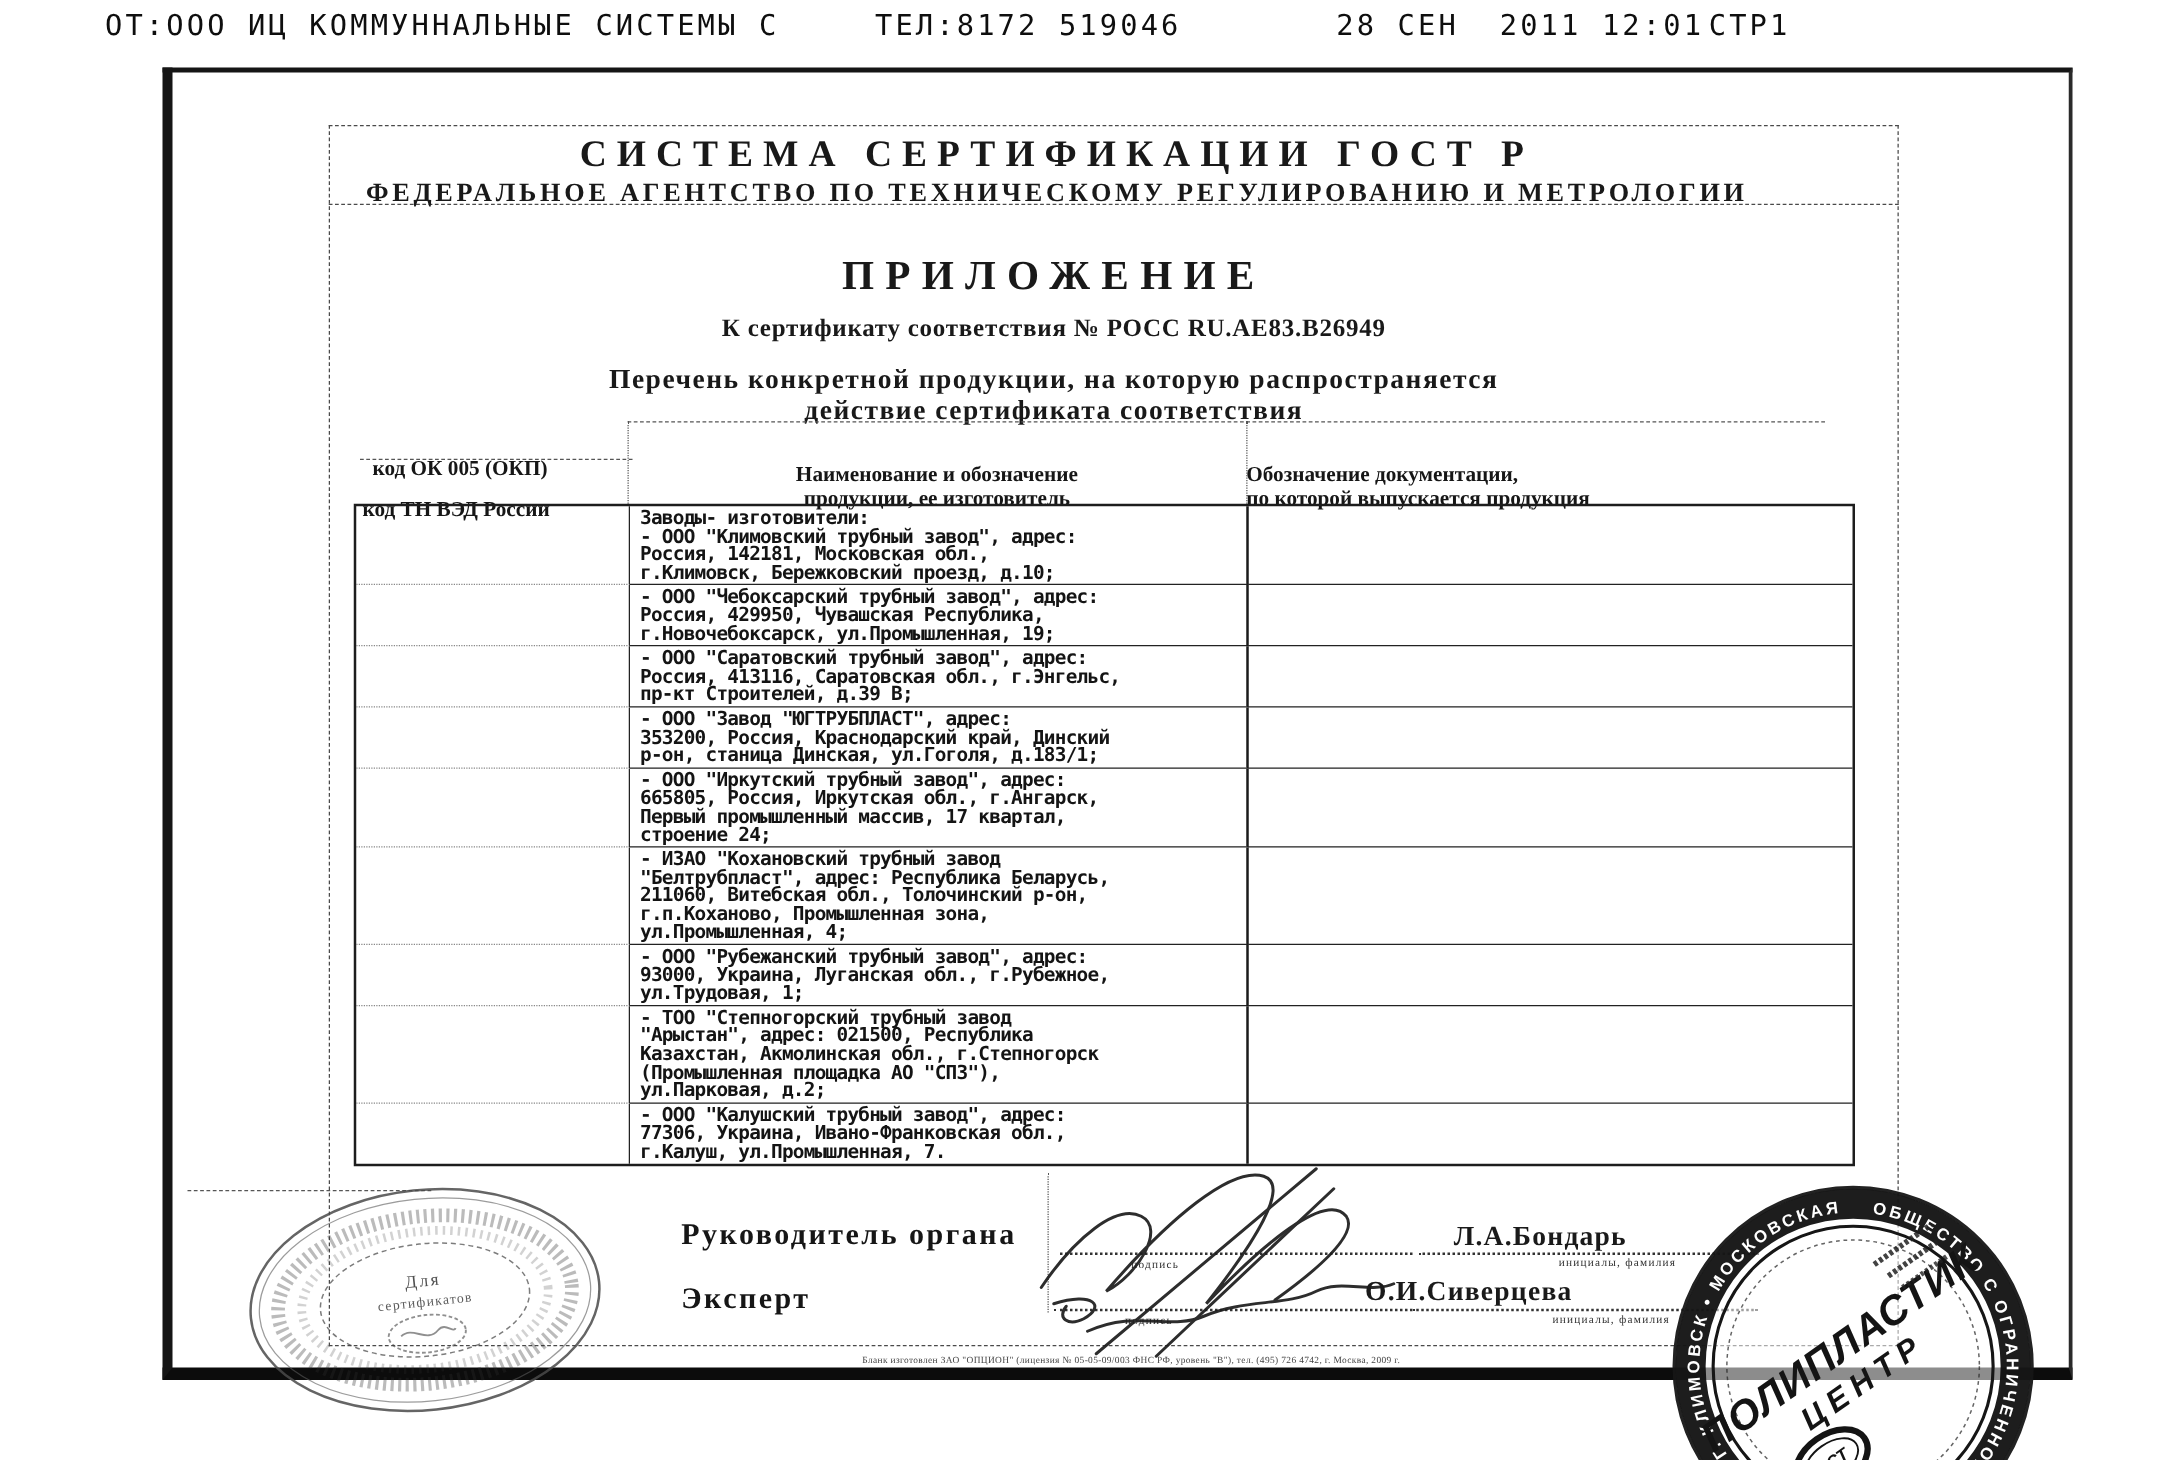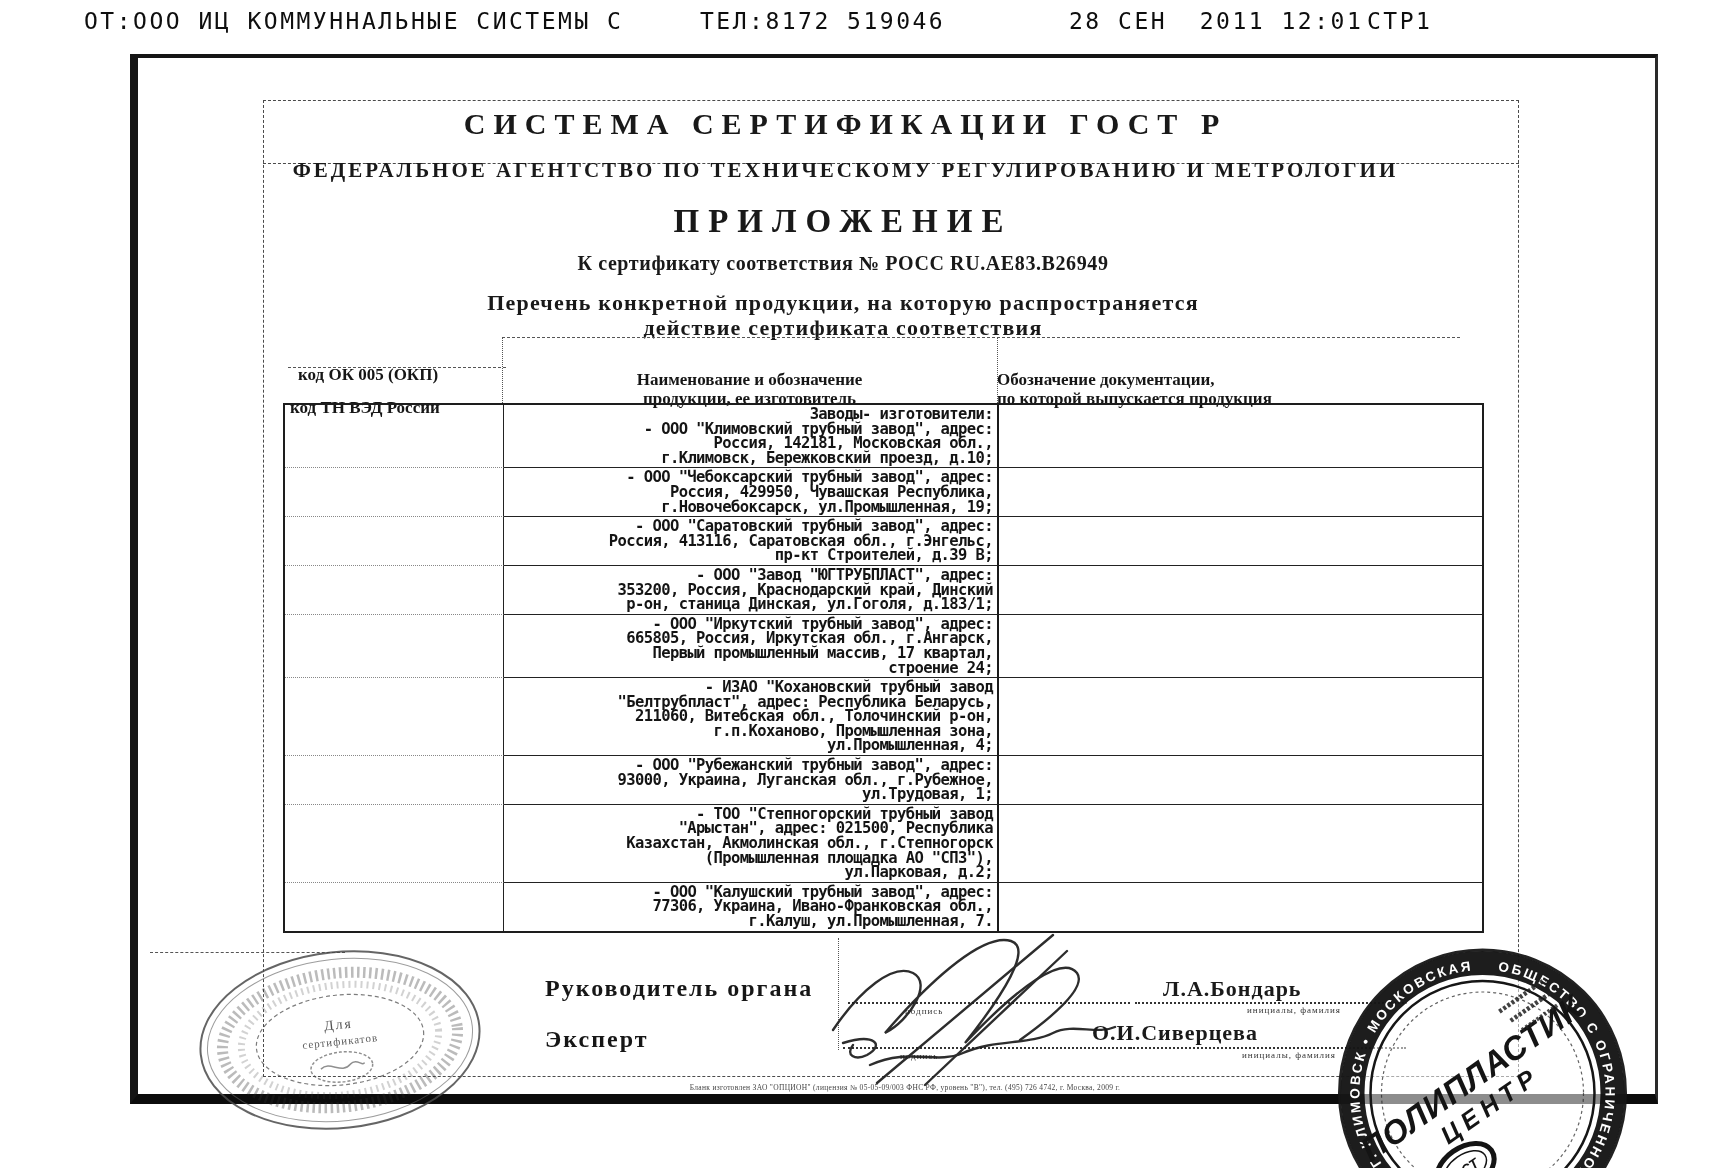--- a/index.html
+++ b/index.html
@@ -15,41 +15,41 @@
   
   .scan-frame{left:130px;top:54px;width:1528px;height:1050px;box-sizing:border-box;
       border-left:8px solid #151515;border-top:4px solid #151515;
       border-right:3px solid #2a2a2a;border-bottom:10px solid #0c0c0c;}
   .doc-frame{left:263px;top:100px;width:1256px;height:977px;box-sizing:border-box;
       border:1.5px dashed #4a4a4a;}
   .header-box{left:263px;top:100px;width:1256px;height:64px;box-sizing:border-box;
       border-bottom:1.5px dashed #4a4a4a;}
   .hb-inner{position:absolute;left:0;top:0;width:1165px;text-align:center;}
   .sys-title{margin-top:7px;font-size:30px;font-weight:bold;letter-spacing:8px;white-space:nowrap;}
-  .agency{margin-top:17px;font-size:21px;font-weight:bold;letter-spacing:3px;white-space:nowrap;}
+  .agency{margin-top:1px;font-size:21px;font-weight:bold;letter-spacing:3px;white-space:nowrap;}
 
   .form-no{left:1228px;top:164px;font-family:"DejaVu Sans Mono", monospace;
       font-size:33px;color:#222;white-space:nowrap;}
   .form-no .lbl{letter-spacing:0;}
   .form-no .val{margin-left:34px;letter-spacing:5px;}
 
   .center-col{left:263px;width:1160px;text-align:center;}
   .doc-title{top:203px;font-size:33px;font-weight:bold;letter-spacing:9px;}
   .doc-subtitle{top:252px;font-size:20px;font-weight:bold;letter-spacing:0.6px;}
   .desc{font-size:22px;font-weight:bold;letter-spacing:1.2px;}
 
   
   .th-text{font-size:17px;font-weight:bold;color:#161616;white-space:pre-line;line-height:19px;margin-top:24px;}
   .dash-h{border-top:1.5px dashed #555;}
   .dot-v{border-left:1.5px dotted #555;}
 
   
   .tbl{left:283px;top:403px;width:1201px;box-sizing:border-box;
       border:2.5px solid #1d1d1d;background:transparent;}
-  .trow{display:flex;align-items:stretch;text-align:right;}
+  .trow{display:flex;align-items:stretch;}
   .trow .c1{width:219px;box-sizing:border-box;border-right:1.5px solid #222;
       border-bottom:1px dotted #888;}
   .trow .c2{width:495px;box-sizing:border-box;border-right:2.5px solid #1a1a1a;
       border-bottom:1.5px solid #222;padding:2px 4px 2px 8px;
       font-family:"DejaVu Sans Mono", monospace;font-weight:bold;font-size:15.5px;
       line-height:14.6px;letter-spacing:-0.6px;white-space:pre-line;color:#141414;}
   .trow .c3{flex:1;box-sizing:border-box;border-bottom:1.5px solid #222;}
   .trow:last-child .c1,.trow:last-child .c2,.trow:last-child .c3{border-bottom:none;}
 
   

